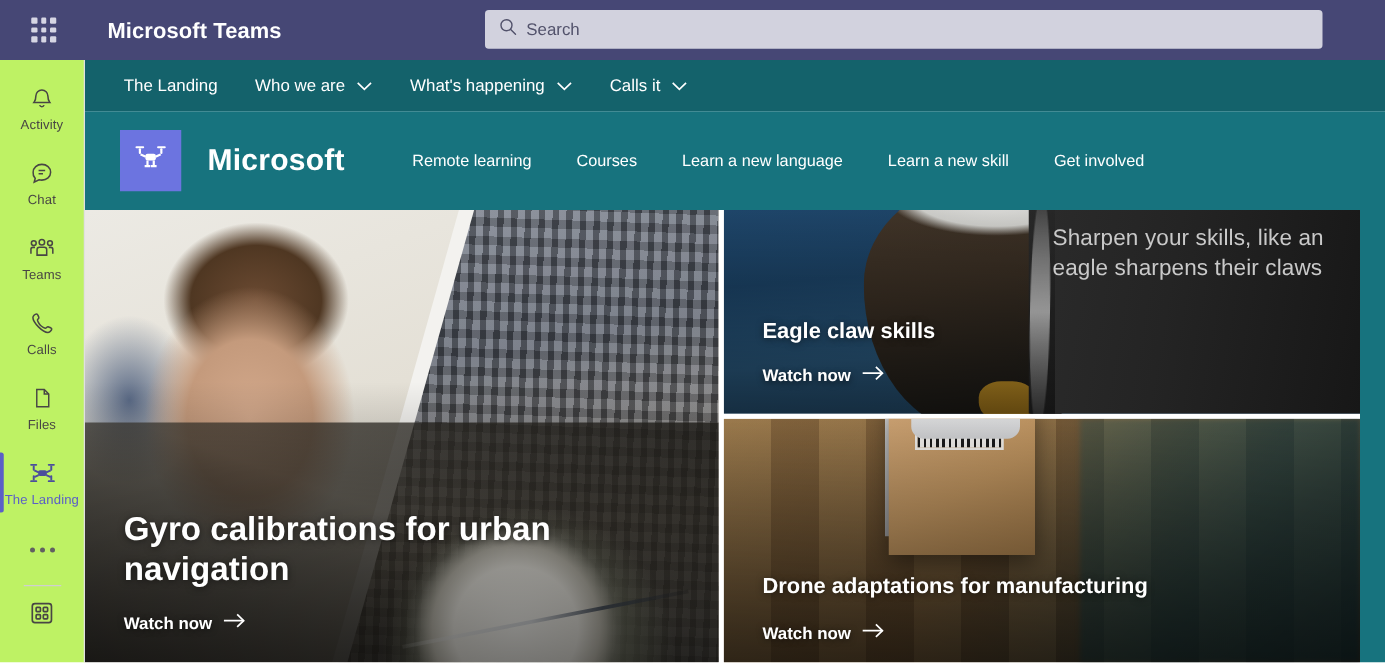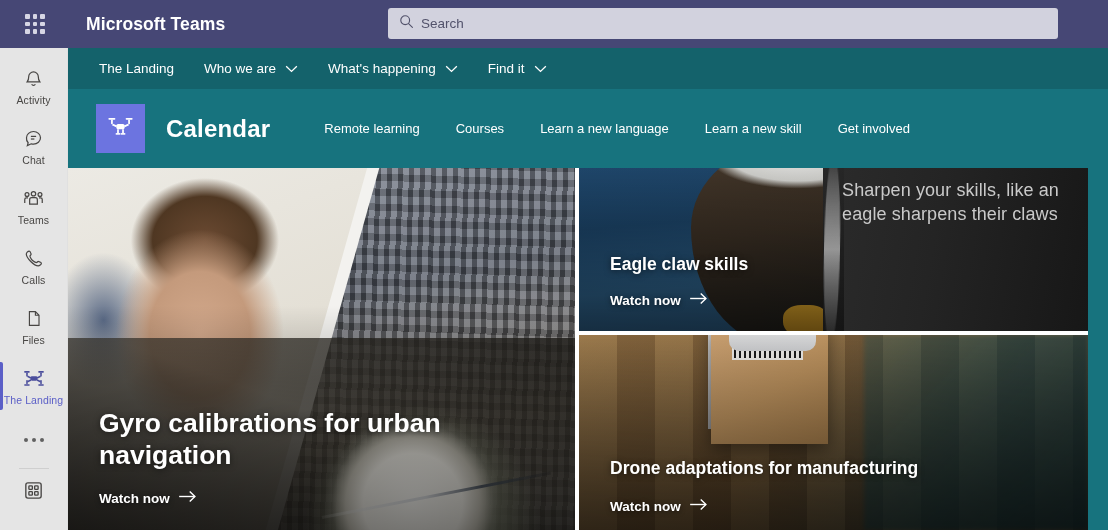--- a/index.html
+++ b/index.html
@@ -34,21 +34,21 @@
   .searchwrap .mag { margin-left:11px; display:block; }
   .searchwrap input {
     border:0; outline:0; background:transparent; font-family:"Liberation Sans",sans-serif;
     font-size:13.5px; color:#0f766e; margin-left:7px; width:560px;
   }
   .searchwrap input::placeholder { color:#52526b; opacity:1; }
 
   
   .rail {
     position:absolute; top:48px; left:0; width:68px; height:482px;
-    background:#e5e5e5; border-right:1px solid #e0e0e0;
+    background:#bef264; border-right:1px solid #e0e0e0;
     display:flex; flex-direction:column; align-items:center;
     padding-top:10px; overflow:hidden;
   }
   .rail-item {
     width:68px; height:56px; display:flex; flex-direction:column;
     align-items:center; justify-content:center; cursor:pointer; position:relative;
     margin-bottom:4px;
   }
   .rail-item .ico { height:24px; display:flex; align-items:center; justify-content:center; }
   .rail-item .lbl {
@@ -364,21 +364,21 @@
     </div>
     <div class="navitem">
       <span>What's happening</span>
       <span class="chev">
         <svg width="13" height="8" viewBox="0 0 14 9">
             <path d="M1 1.4 7 7.2l6-5.8" fill="none" stroke="#ffffff" stroke-width="1.5"></path>
           </svg>
       </span>
     </div>
     <div class="navitem">
-      <span>Find it</span>
+      <span>Calls it</span>
       <span class="chev">
         <svg width="13" height="8" viewBox="0 0 14 9">
             <path d="M1 1.4 7 7.2l6-5.8" fill="none" stroke="#ffffff" stroke-width="1.5"></path>
           </svg>
       </span>
     </div>
   </div>
 
   <div class="brandbar">
     <div class="brandtile">
@@ -391,21 +391,21 @@
           <rect x="19.6" y="5.6" width="1.5" height="4" rx=".7"></rect>
           <path d="M6.5 9.2 10 10.8l-.7 1.4-3.6-1.7z"></path>
           <path d="M19.5 9.2 16 10.8l.7 1.4 3.6-1.7z"></path>
           <path d="M10.1 14h1.5v3.4h-1.5z"></path>
           <path d="M14.4 14h1.5v3.4h-1.5z"></path>
           <path d="M8.9 17.2h3.9v1.4H8.9z"></path>
           <path d="M13.2 17.2h3.9v1.4h-3.9z"></path>
         </svg>
       </span>
     </div>
-    <div class="brandname">Calendar</div>
+    <div class="brandname">Microsoft</div>
     <div class="subnav">
       <span class="sub">Remote learning</span>
       <span class="sub">Courses</span>
       <span class="sub">Learn a new language</span>
       <span class="sub">Learn a new skill</span>
       <span class="sub">Get involved</span>
     </div>
   </div>
 
   <div class="content">

